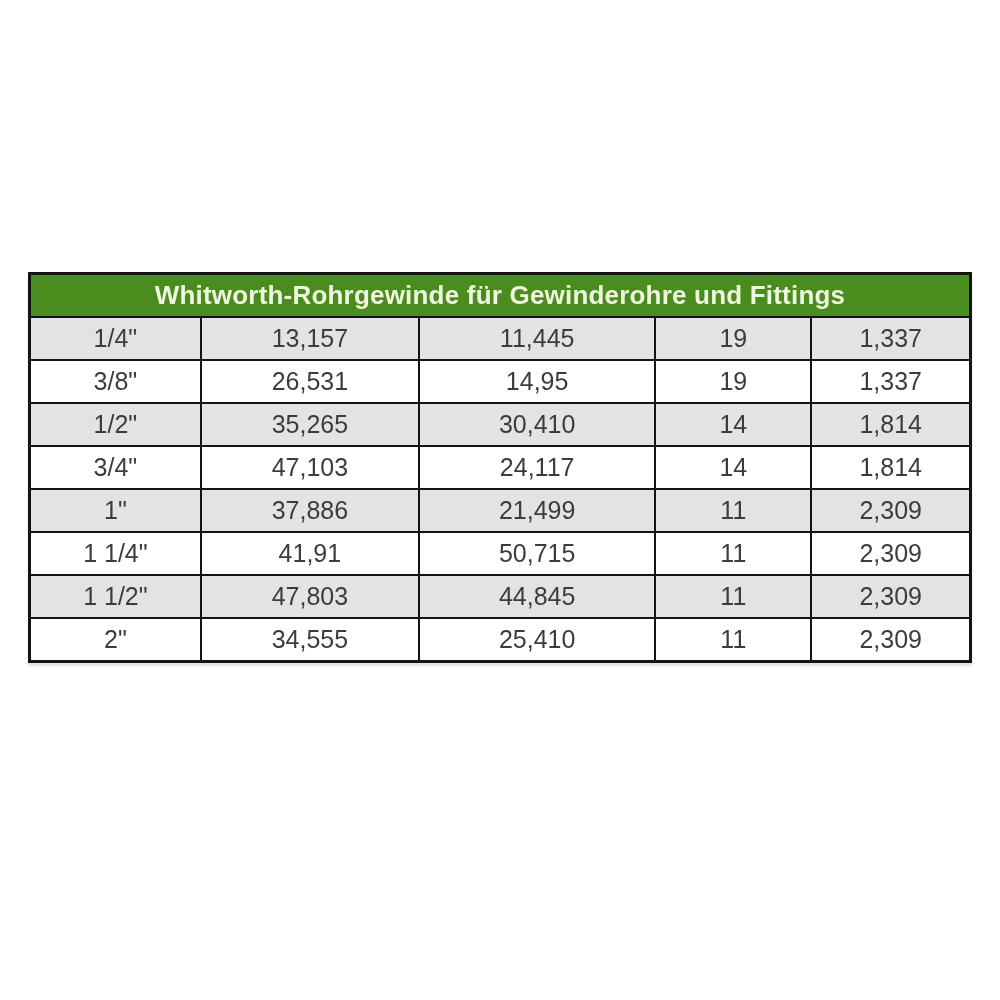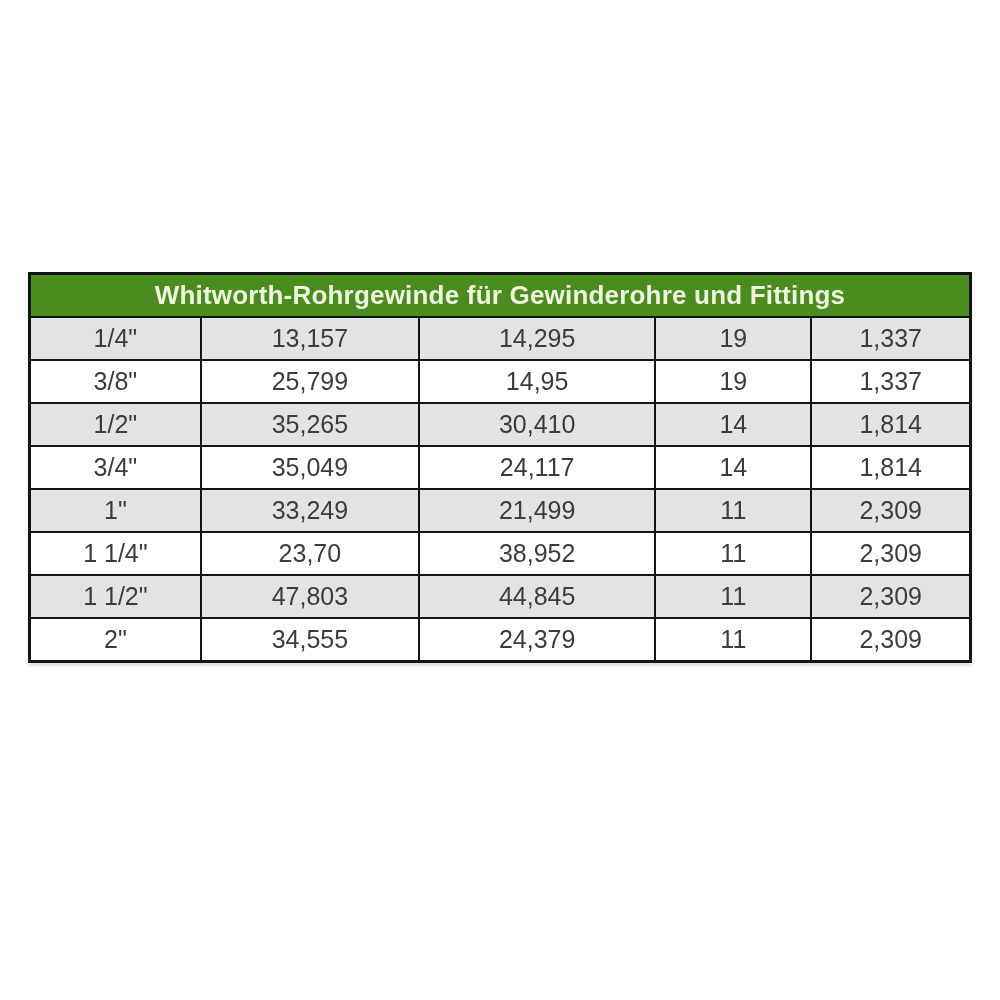--- a/index.html
+++ b/index.html
@@ -75,68 +75,68 @@
       </colgroup>
     <thead>
       <tr>
         <th class="title-cell" colspan="5">Whitworth-Rohrgewinde für Gewinderohre und Fittings</th>
       </tr>
     </thead>
     <tbody id="table-body">
         <tr>
           <td>1/4"</td>
           <td>13,157</td>
-          <td>14,295</td>
+          <td>11,445</td>
           <td>19</td>
           <td>1,337</td>
         </tr>
         <tr>
           <td>3/8"</td>
-          <td>25,799</td>
+          <td>26,531</td>
           <td>14,95</td>
           <td>19</td>
           <td>1,337</td>
         </tr>
         <tr>
           <td>1/2"</td>
           <td>35,265</td>
           <td>30,410</td>
           <td>14</td>
           <td>1,814</td>
         </tr>
         <tr>
           <td>3/4"</td>
-          <td>35,049</td>
+          <td>47,103</td>
           <td>24,117</td>
           <td>14</td>
           <td>1,814</td>
         </tr>
         <tr>
           <td>1"</td>
-          <td>33,249</td>
+          <td>37,886</td>
           <td>21,499</td>
           <td>11</td>
           <td>2,309</td>
         </tr>
         <tr>
           <td>1 1/4"</td>
-          <td>23,70</td>
-          <td>38,952</td>
+          <td>41,91</td>
+          <td>50,715</td>
           <td>11</td>
           <td>2,309</td>
         </tr>
         <tr>
           <td>1 1/2"</td>
           <td>47,803</td>
           <td>44,845</td>
           <td>11</td>
           <td>2,309</td>
         </tr>
         <tr>
           <td>2"</td>
           <td>34,555</td>
-          <td>24,379</td>
+          <td>25,410</td>
           <td>11</td>
           <td>2,309</td>
         </tr>
       </tbody>
   </table>
 </div>
 
 </body></html>

